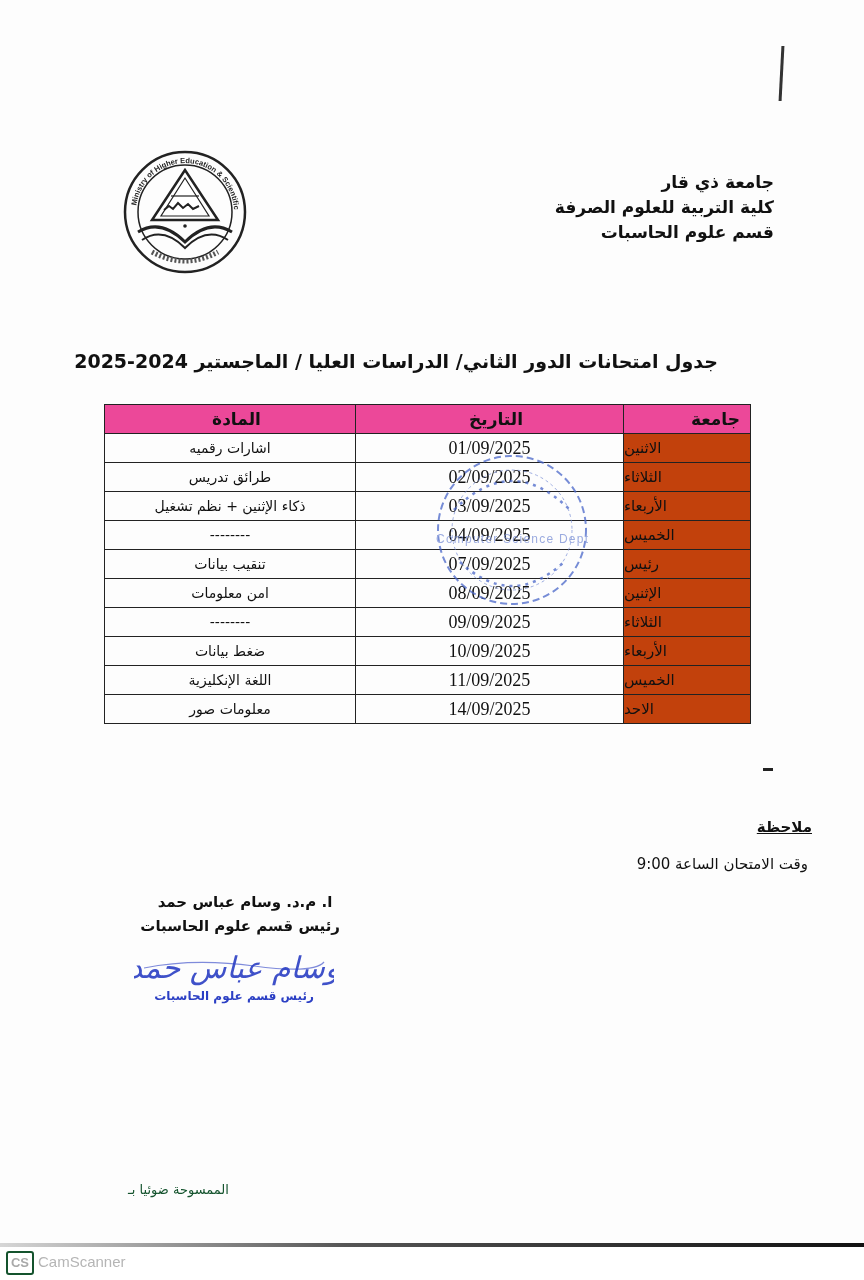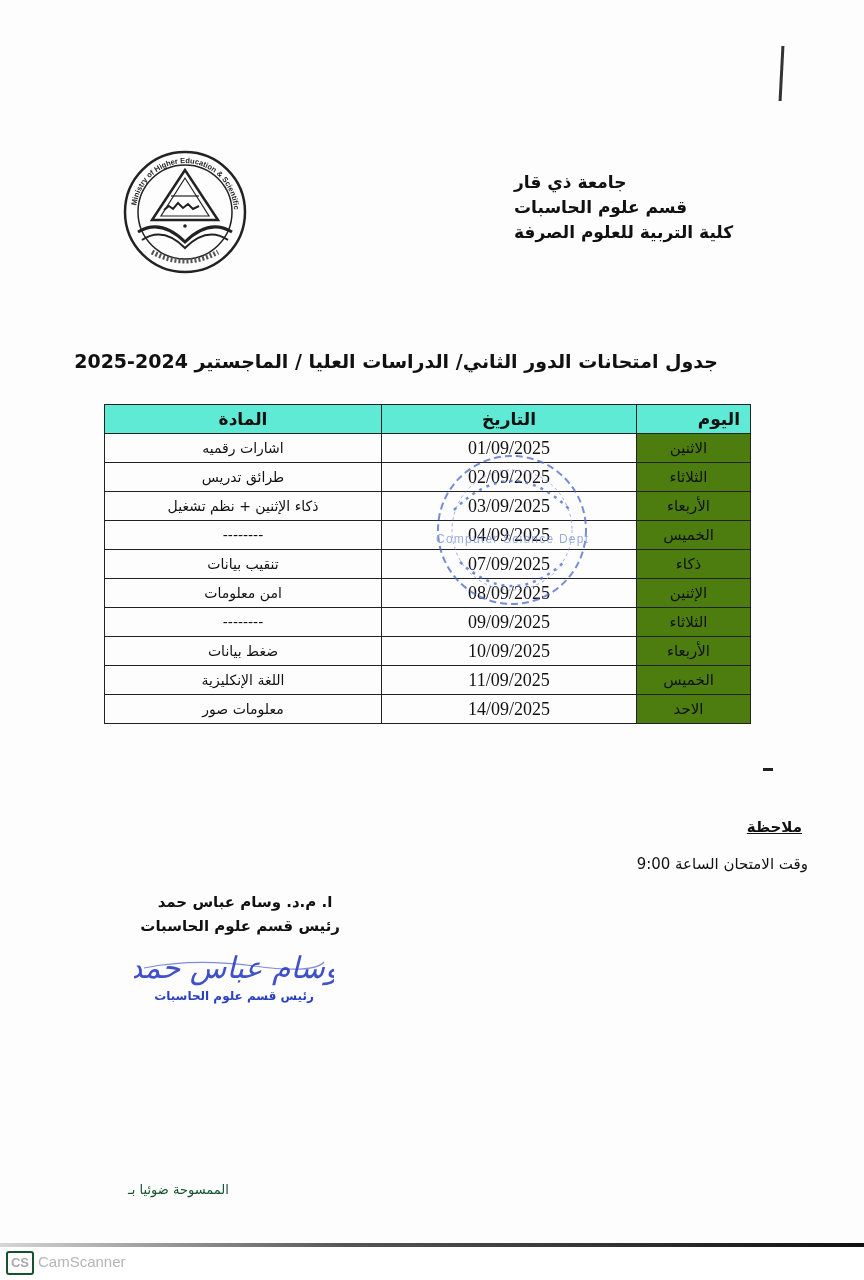--- a/index.html
+++ b/index.html
@@ -11,63 +11,63 @@
     .bottom-rule { position: absolute; left: 0; top: 1243px; width: 864px; height: 4px;
       background: linear-gradient(to right, #d6d6d6 0%, #555 40%, #111 100%); }
     .footer { position: absolute; left: 0; top: 1247px; width: 864px; height: 33px; background: #fff; }
     .cs-logo { position: absolute; left: 6px; top: 1251px; width: 24px; height: 20px; border: 2px solid #14532d;
       border-radius: 3px; color: #a9a9a9; font: bold 13px "Liberation Sans", sans-serif; text-align: center; line-height: 20px; }
     .cs-text { position: absolute; left: 38px; top: 1253px; color: #b5b5b5; font: 15px "Liberation Sans", sans-serif; }
     .cs-ar { position: absolute; left: 128px; top: 1182px; color: #14532d; font: 13px "DejaVu Sans", sans-serif; direction: rtl; }
 
     .stroke-mark { position: absolute; left: 780px; top: 46px; width: 3px; height: 55px; background: #333; transform: rotate(3deg); }
 
-    .header-block { position: absolute; right: 90px; top: 170px; width: 260px; text-align: left; direction: rtl;
+    .header-block { position: absolute; right: 90px; top: 170px; width: 260px; text-align: right; direction: rtl;
       font: bold 17px "DejaVu Sans", sans-serif; line-height: 25px; }
     .header-block div { white-space: nowrap; }
 
     .logo { position: absolute; left: 116px; top: 148px; width: 138px; height: 128px; }
 
     .title { position: absolute; left: 148px; top: 350px; width: 570px; direction: rtl; text-align: center;
       font: bold 19px "DejaVu Sans", sans-serif; white-space: nowrap; }
 
     table.schedule { position: absolute; left: 104px; top: 404px; width: 647px; border-collapse: collapse; direction: rtl;
       font-family: "Liberation Serif", serif; }
     table.schedule td, table.schedule th { border: 1.5px solid #222; height: 28px; padding: 0; text-align: center; }
-    table.schedule th { background: #5eead4; font: bold 17px "DejaVu Sans", sans-serif; height: 28px; }
+    table.schedule th { background: #ec4899; font: bold 17px "DejaVu Sans", sans-serif; height: 28px; padding-left: 13px; }
     table.schedule th.day-h { width: 103px; text-align: right; padding-right: 10px; }
     table.schedule th.date-h { width: 254px; }
-    table.schedule td.day { background: #4d7c0f; font: 15px "DejaVu Sans", sans-serif; text-align: center; padding-right: 10px; }
+    table.schedule td.day { background: #c2410c; font: 15px "DejaVu Sans", sans-serif; text-align: left; padding-right: 10px; }
     table.schedule td.date { font: 18px "Liberation Serif", serif; }
     table.schedule td.subject { font: 14px "DejaVu Sans", sans-serif; }
 
     .stamp { position: absolute; left: 432px; top: 450px; width: 160px; height: 160px; pointer-events: none; }
 
     .dash-mark { position: absolute; left: 763px; top: 768px; width: 10px; height: 3px; background: #222; }
 
-    .note-label { position: absolute; right: 62px; top: 818px; direction: rtl; font: bold 15px "DejaVu Sans", sans-serif;
+    .note-label { position: absolute; right: 52px; top: 818px; direction: rtl; font: bold 15px "DejaVu Sans", sans-serif;
       text-decoration: underline; }
     .note-text { position: absolute; right: 56px; top: 855px; direction: rtl; font: 15px "DejaVu Sans", sans-serif; white-space: nowrap; }
 
     .sig-name { position: absolute; left: 150px; top: 893px; width: 190px; direction: rtl; text-align: center;
       font: bold 15px "DejaVu Sans", sans-serif; white-space: nowrap; }
     .sig-role { position: absolute; left: 150px; top: 917px; width: 190px; direction: rtl; text-align: center;
       font: bold 15px "DejaVu Sans", sans-serif; white-space: nowrap; }
     .signature { position: absolute; left: 134px; top: 938px; width: 200px; height: 70px; }
   </style>
 </head>
 <body>
 
 <div class="page">
   <div class="stroke-mark"></div>
 
   <div class="header-block">
     <div>جامعة ذي قار</div>
+    <div>كلية التربية للعلوم الصرفة</div>
     <div>قسم علوم الحاسبات</div>
-    <div>كلية التربية للعلوم الصرفة</div>
   </div>
 
   <svg class="logo" viewBox="0 0 138 128">
     <circle cx="69" cy="64" r="60" fill="none" stroke="#222" stroke-width="2.5"></circle>
     <circle cx="69" cy="64" r="47" fill="none" stroke="#222" stroke-width="1.5"></circle>
     <path id="ringpath" d="M 20 64 A 49 49 0 0 1 118 64" fill="none"></path>
     <text font-family="Liberation Sans, sans-serif" font-size="7.5" font-weight="bold" fill="#222">
       <textPath href="#ringpath" startOffset="4%">Ministry of Higher Education &amp; Scientific Research</textPath>
     </text>
     <polygon points="69,22 36,72 102,72" fill="#fff" stroke="#222" stroke-width="2.5"></polygon>
@@ -78,21 +78,21 @@
     <path d="M 22 84 Q 45 70 69 94 Q 93 70 116 84" fill="none" stroke="#222" stroke-width="3"></path>
     <path d="M 26 92 Q 47 78 69 100 Q 91 78 112 92" fill="none" stroke="#222" stroke-width="2"></path>
     <path d="M 36 104 Q 69 122 102 104" fill="none" stroke="#555" stroke-width="5" stroke-dasharray="2 2"></path>
   </svg>
 
   <div class="title">جدول امتحانات الدور الثاني/ الدراسات العليا / الماجستير 2024-2025</div>
 
   <table class="schedule">
     <thead>
       <tr>
-        <th class="day-h">اليوم</th>
+        <th class="day-h">جامعة</th>
         <th class="date-h">التاريخ</th>
         <th>المادة</th>
       </tr>
     </thead>
     <tbody id="rows">
         <tr>
           <td class="day">الاثنين</td>
           <td class="date">01/09/2025</td>
           <td class="subject">اشارات رقميه</td>
         </tr>
@@ -105,21 +105,21 @@
           <td class="day">الأربعاء</td>
           <td class="date">03/09/2025</td>
           <td class="subject">ذكاء الإثنين + نظم تشغيل</td>
         </tr>
         <tr>
           <td class="day">الخميس</td>
           <td class="date">04/09/2025</td>
           <td class="subject">--------</td>
         </tr>
         <tr>
-          <td class="day">ذكاء</td>
+          <td class="day">رئيس</td>
           <td class="date">07/09/2025</td>
           <td class="subject">تنقيب بيانات</td>
         </tr>
         <tr>
           <td class="day">الإثنين</td>
           <td class="date">08/09/2025</td>
           <td class="subject">امن معلومات</td>
         </tr>
         <tr>
           <td class="day">الثلاثاء</td>

